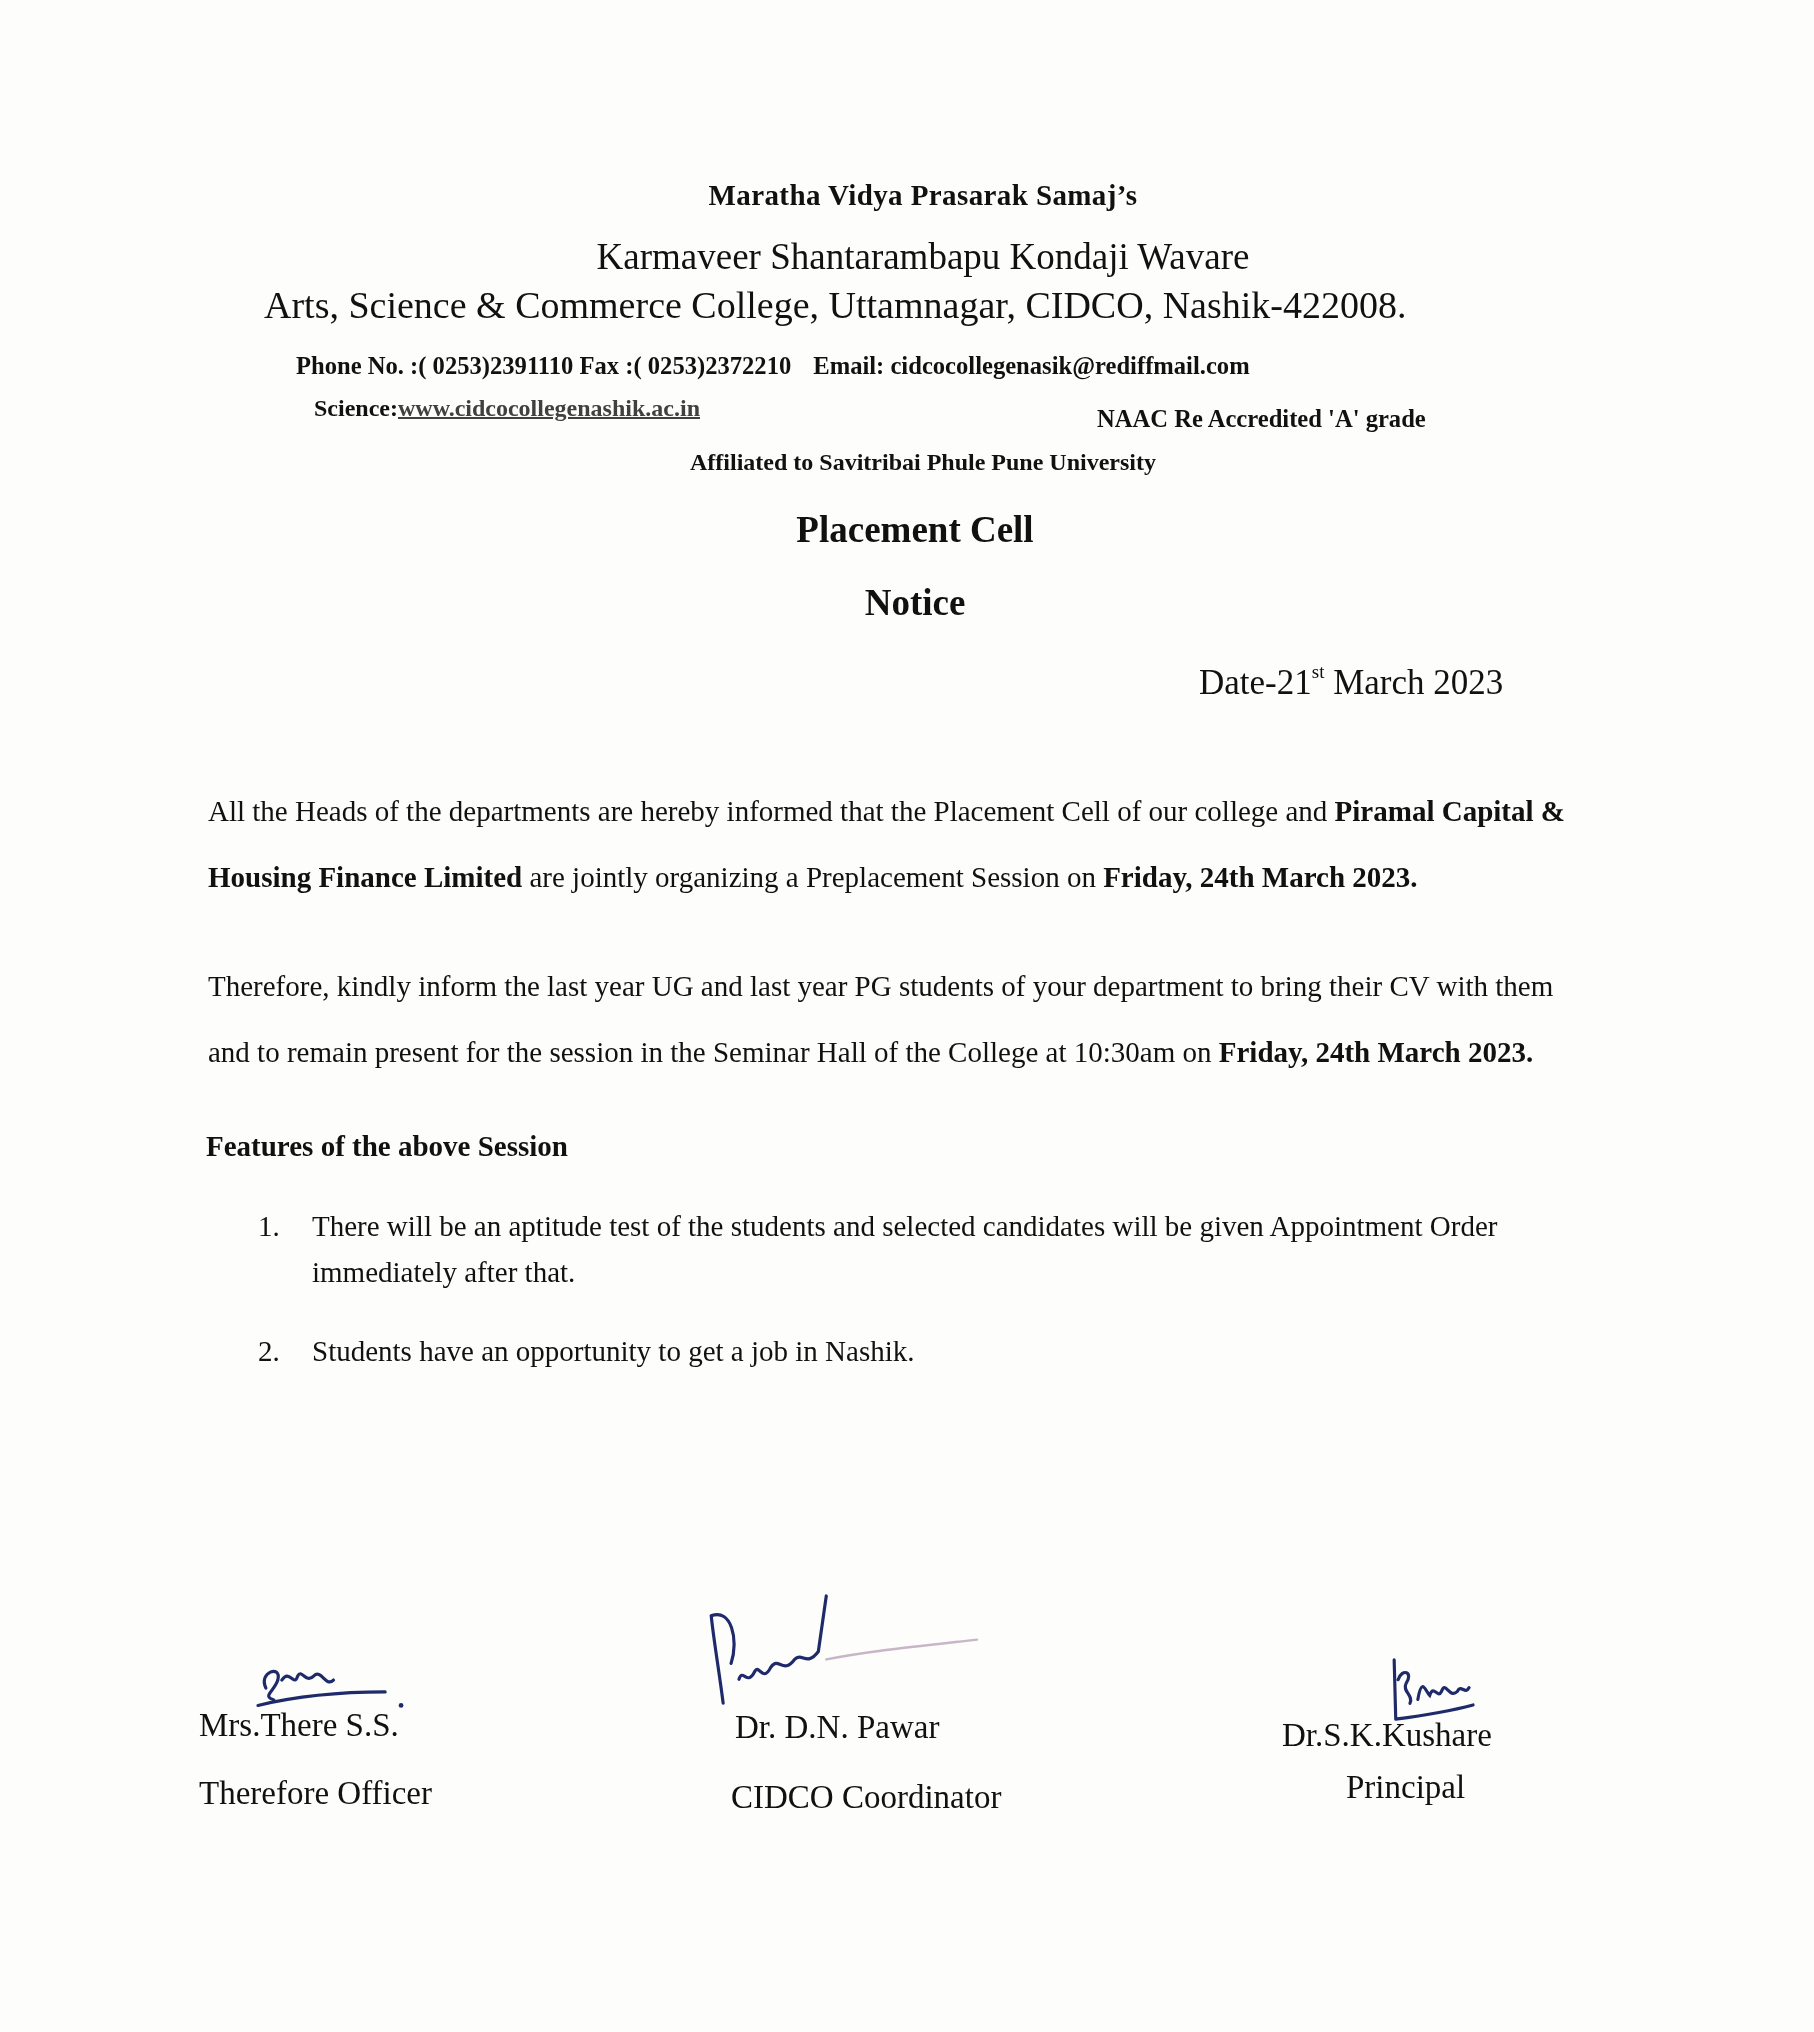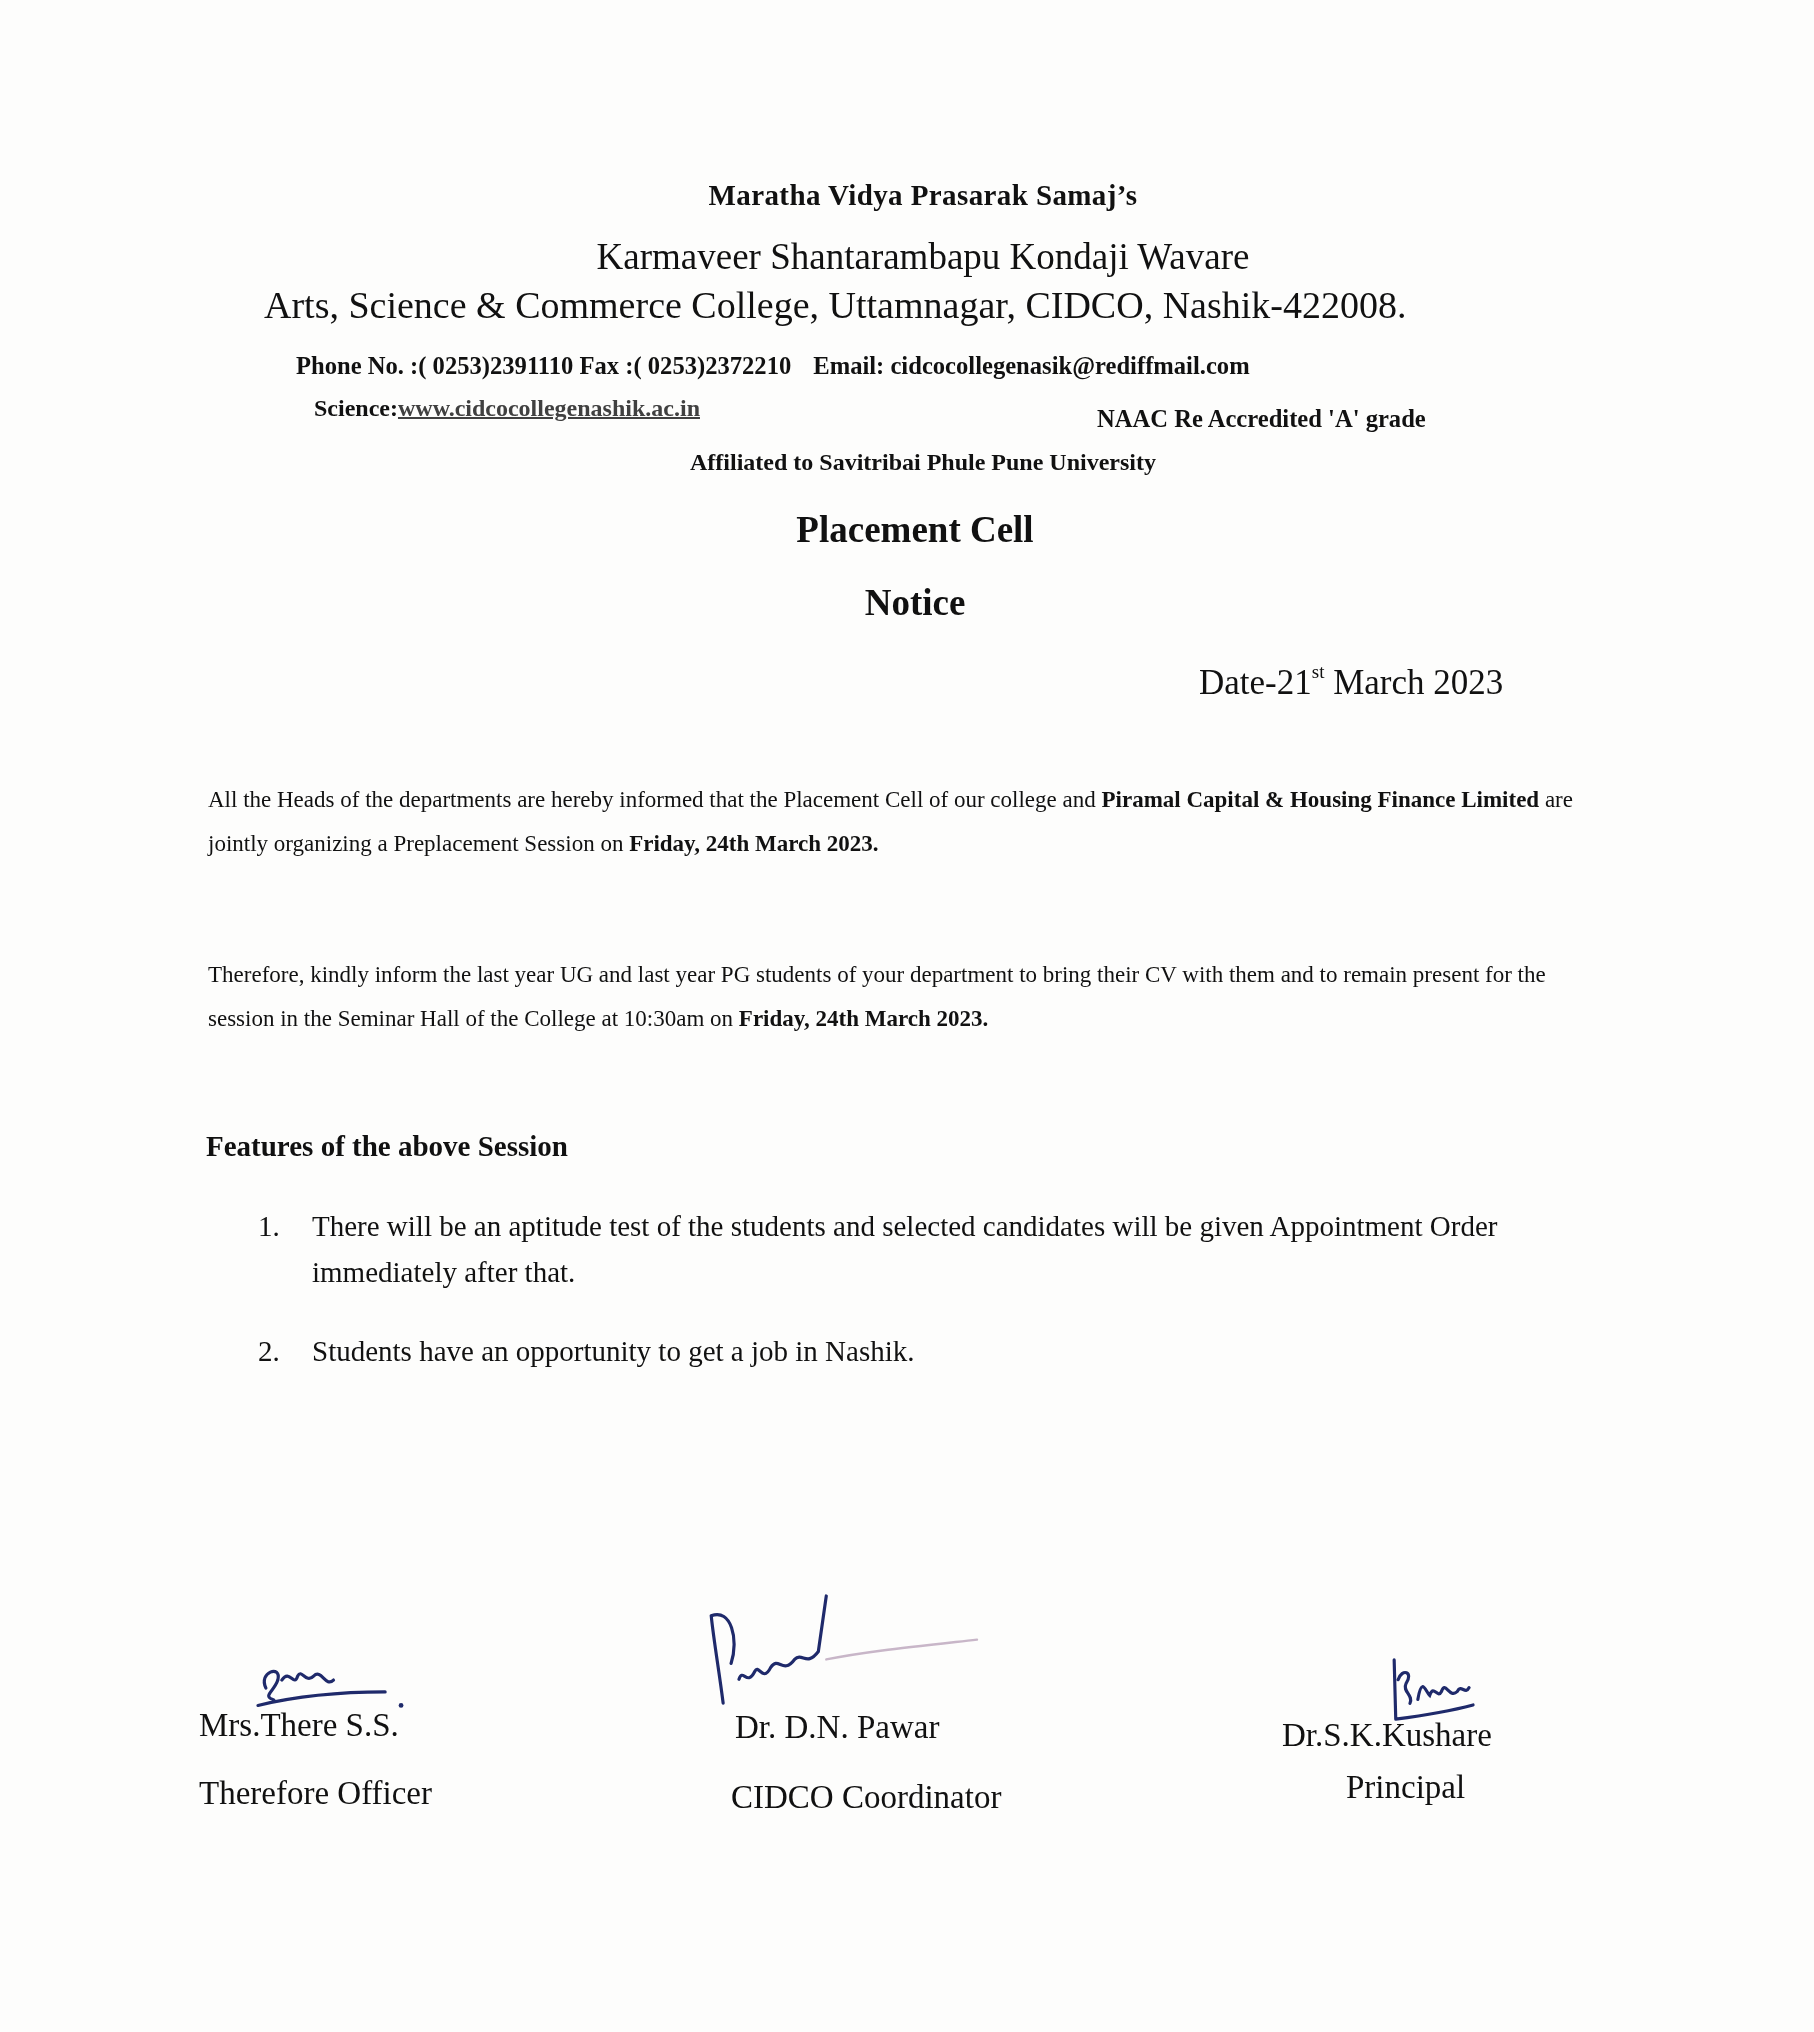--- a/index.html
+++ b/index.html
@@ -17,21 +17,21 @@
   .contact { top: 352px; left: 296px; font-size: 24.6px; font-weight: bold; }
   .contact .email { margin-left: 22px; }
   .website { top: 395px; left: 314px; font-size: 24px; font-weight: bold; }
   .website a { color: #404040; text-decoration: underline; text-decoration-thickness: 2.4px; }
   .naac { top: 405px; left: 1097px; font-size: 24.6px; font-weight: bold; }
   .affil { top: 449px; left: 0; width: 1814px; text-align: center; font-size: 24px; font-weight: bold; padding-left: 16px; }
   .title { top: 508px; left: 0; width: 1814px; text-align: center; font-size: 37px; font-weight: bold; padding-left: 8px; }
   .notice { top: 581px; left: 0; width: 1814px; text-align: center; font-size: 37px; font-weight: bold; padding-left: 8px; }
   .date { top: 661px; left: 1154px; font-size: 35px; font-weight: normal; margin-left: 45px; }
   .date sup { font-size: 19px; vertical-align: 16px; }
-  .para { left: 208px; width: 1382px; font-size: 23px; line-height: 44px; white-space: normal; }
+  .para { left: 208px; width: 1382px; font-size: 29px; line-height: 66px; white-space: normal; }
   .p1 { top: 778px; }
   .p2 { top: 953px; }
   .features { top: 1130px; left: 206px; font-size: 29px; font-weight: bold; }
   .list { left: 258px; width: 1334px; font-size: 29px; line-height: 46px; white-space: normal; }
   .li1 { top: 1203px; }
   .li2 { top: 1328px; }
   .li-num { position: absolute; left: 0; }
   .li-text { display: block; margin-left: 54px; }
   .sig-block { position: absolute; font-size: 33px; }
   .sig-name, .sig-role { position: absolute; white-space: nowrap; }

